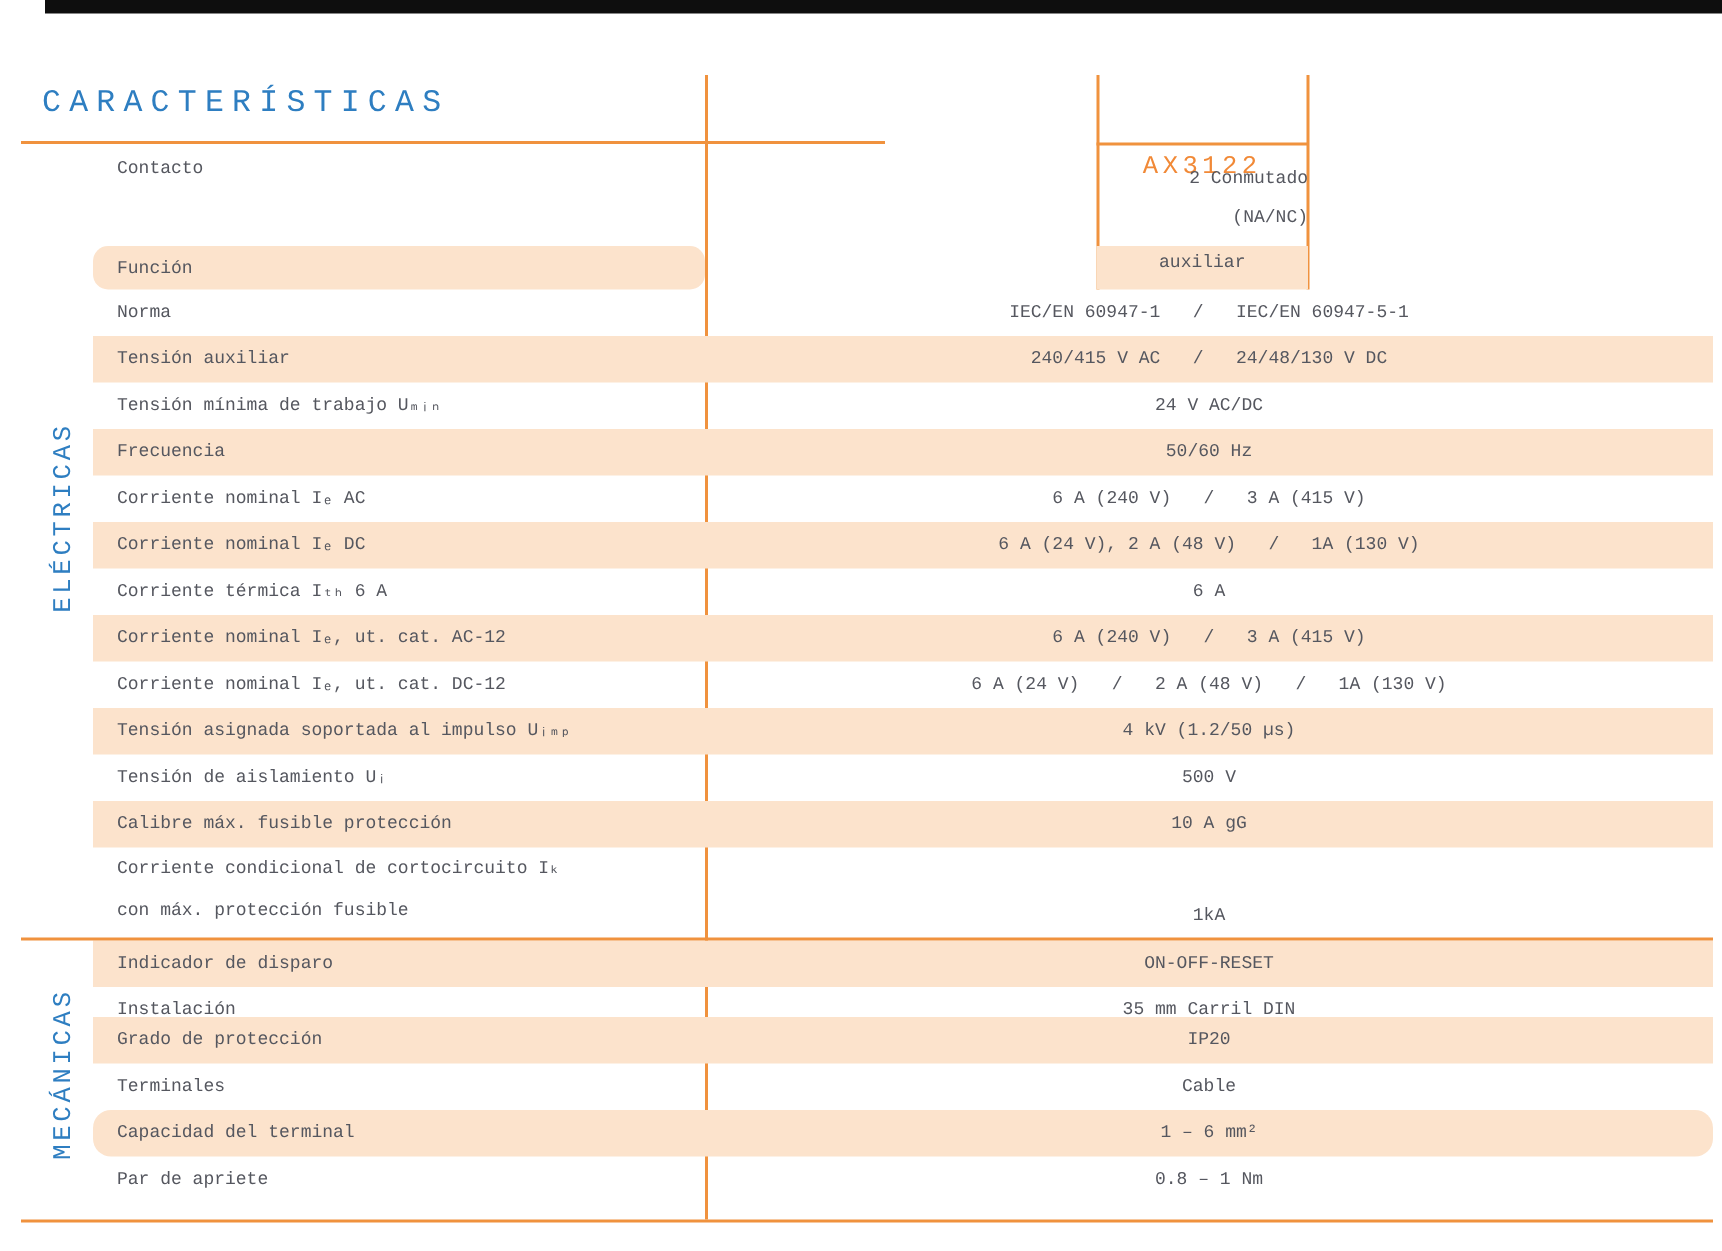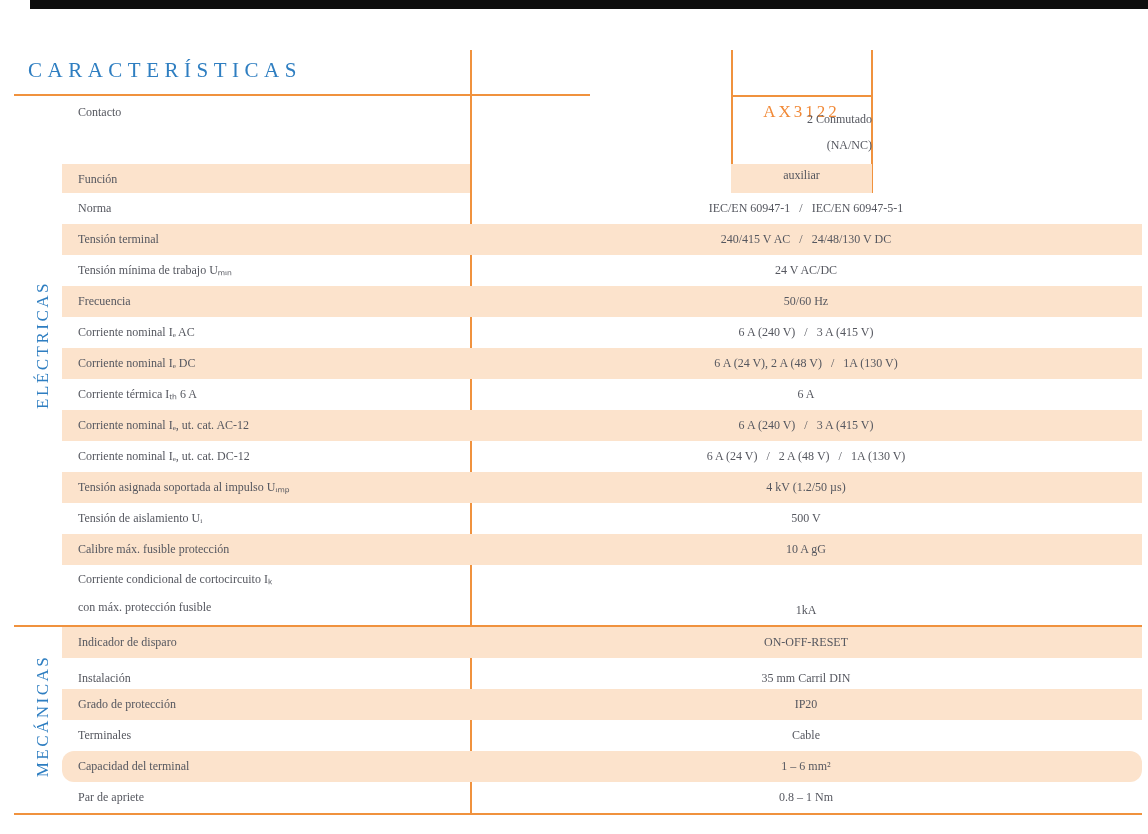--- a/index.html
+++ b/index.html
@@ -6,21 +6,21 @@
     --accent-orange:#F0923E;
     --band:#FCE3CC;
     --blue:#2E7EC1;
     --text:#55575F;
     --product-orange:#F18937;
     --top-bar:#0E0E0E;
   }
   html,body{margin:0;padding:0;background:#ffffff;}
   .page{
     position:relative;width:1148px;height:834px;background:#ffffff;overflow:hidden;
-    font-family:Liberation Serif, serif;color:var(--text);
+    font-family:Liberation Mono, monospace;color:var(--text);
   }
   .top-rule{position:absolute;left:30px;top:0;width:1118px;height:9px;background:var(--top-bar);}
   .page-title{
     position:absolute;left:28px;top:58px;font-size:21px;letter-spacing:5.5px;
     color:var(--blue);white-space:nowrap;
   }
   .title-underline{position:absolute;left:14px;top:94px;width:576px;height:2px;background:var(--accent-orange);}
   .col-divider{position:absolute;left:470px;top:50px;width:1.5px;height:763px;background:var(--accent-orange);}
   .product-line-left{position:absolute;left:731px;top:50px;width:1.5px;height:143px;background:var(--accent-orange);}
   .product-line-right{position:absolute;left:871px;top:50px;width:1.5px;height:143px;background:var(--accent-orange);}
@@ -31,21 +31,21 @@
   }
   .vlabel{
     position:absolute;left:43px;transform:translate(-50%,-50%) rotate(-90deg);
     color:var(--blue);font-size:17px;letter-spacing:2.5px;white-space:nowrap;
   }
   .vlabel.electrical{top:345px;}
   .vlabel.mechanical{top:716px;}
   .rows{position:absolute;left:62px;top:97px;width:1080px;}
   .row{position:relative;display:flex;font-size:12px;}
   .row.shade-full{background:var(--band);}
-  .row.shade-partial .lab{background:var(--band);}
+  .row.shade-partial .lab{background:var(--band);border-radius:10px;}
   .row.shade-partial .valbox{background:var(--band);}
   .lab{width:408px;box-sizing:border-box;padding:5px 0 0 16px;line-height:21px;}
   .val{width:672px;box-sizing:border-box;text-align:center;padding-top:5px;white-space:pre;line-height:21px;}
   .valbox{
     position:absolute;left:669px;top:0;bottom:0;width:141px;box-sizing:border-box;
     text-align:center;white-space:pre;
   }
   .box2 .valbox{padding-top:9px;line-height:26px;text-align:right;}
   .box1 .valbox{padding-top:4px;}
   .double .lab{padding-top:0;line-height:28px;}
@@ -86,21 +86,21 @@
         <div class="valbox"><div>auxiliar</div></div>
       </div>
       <div class="row std shade-none" style="height: 31px;">
         <div class="lab">
           <div>Norma</div>
         </div>
         <div class="val"><div>IEC/EN 60947-1   /   IEC/EN 60947-5-1</div></div>
       </div>
       <div class="row std shade-full" style="height: 31px;">
         <div class="lab">
-          <div>Tensión terminal</div>
+          <div>Tensión auxiliar</div>
         </div>
         <div class="val"><div>240/415 V AC   /   24/48/130 V DC</div></div>
       </div>
       <div class="row std shade-none" style="height: 31px;">
         <div class="lab">
           <div>Tensión mínima de trabajo Uₘᵢₙ</div>
         </div>
         <div class="val"><div>24 V AC/DC</div></div>
       </div>
       <div class="row std shade-full" style="height: 31px;">
@@ -163,21 +163,21 @@
           <div>con máx. protección fusible</div>
         </div>
         <div class="val"><div>1kA</div></div>
       </div>
       <div class="row std shade-full" style="height: 31px;">
         <div class="lab">
           <div>Indicador de disparo</div>
         </div>
         <div class="val"><div>ON-OFF-RESET</div></div>
       </div>
-      <div class="row std shade-none" style="height: 31px; align-items: flex-end;">
+      <div class="row std shade-none" style="height: 20px;">
         <div class="lab">
           <div>Instalación</div>
         </div>
         <div class="val"><div>35 mm Carril DIN</div></div>
       </div>
       <div class="row std shade-full" style="height: 31px;">
         <div class="lab">
           <div>Grado de protección</div>
         </div>
         <div class="val"><div>IP20</div></div>

